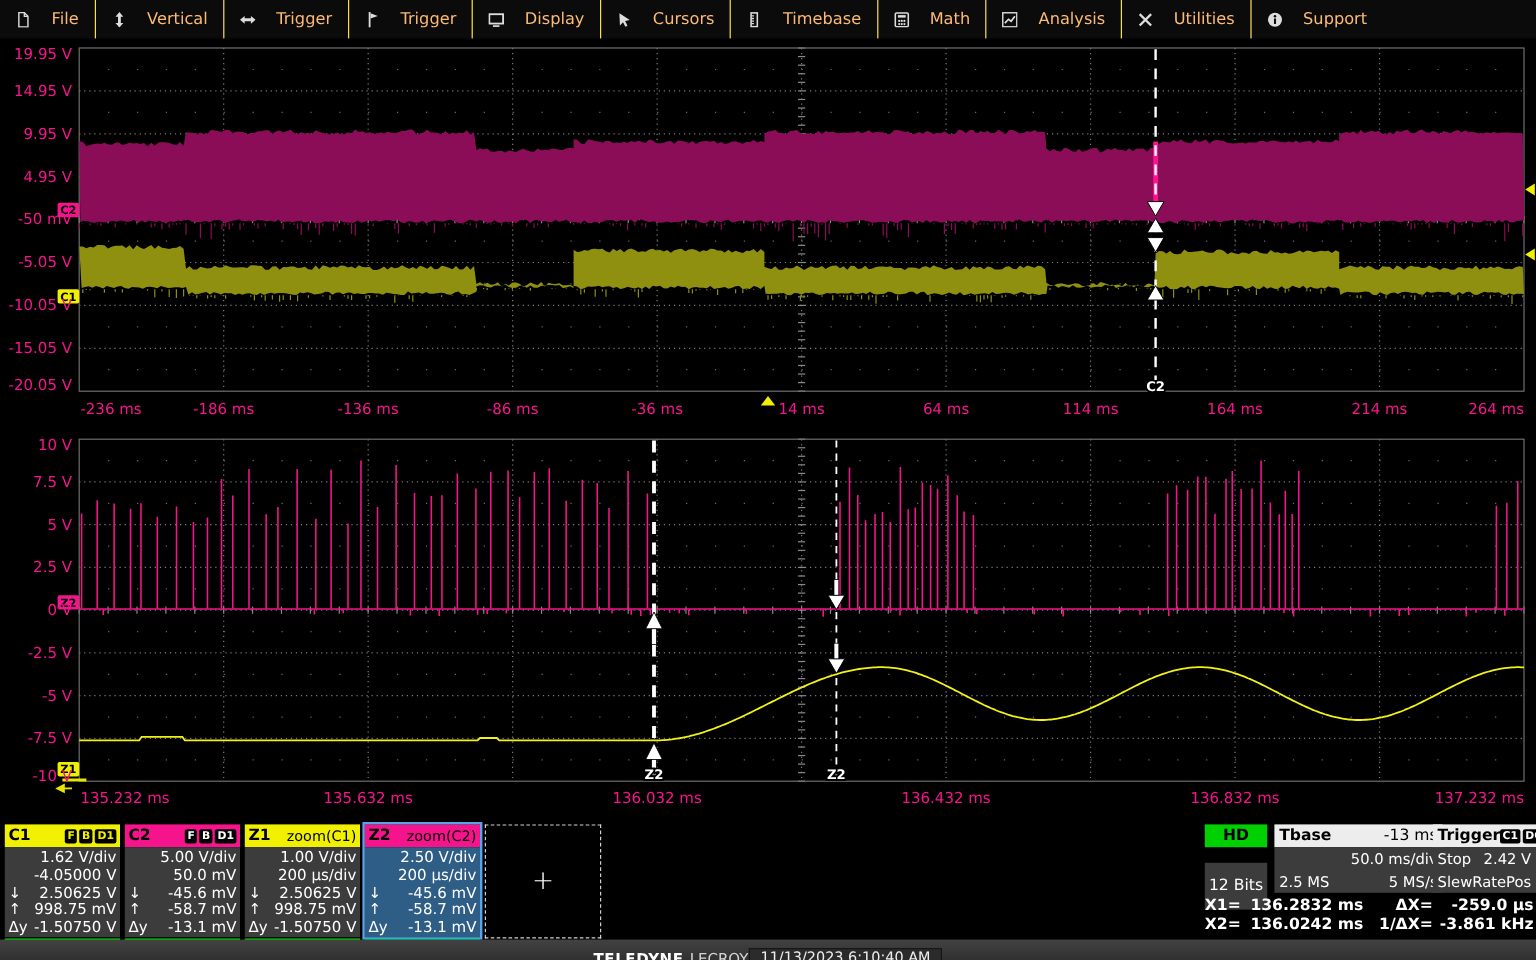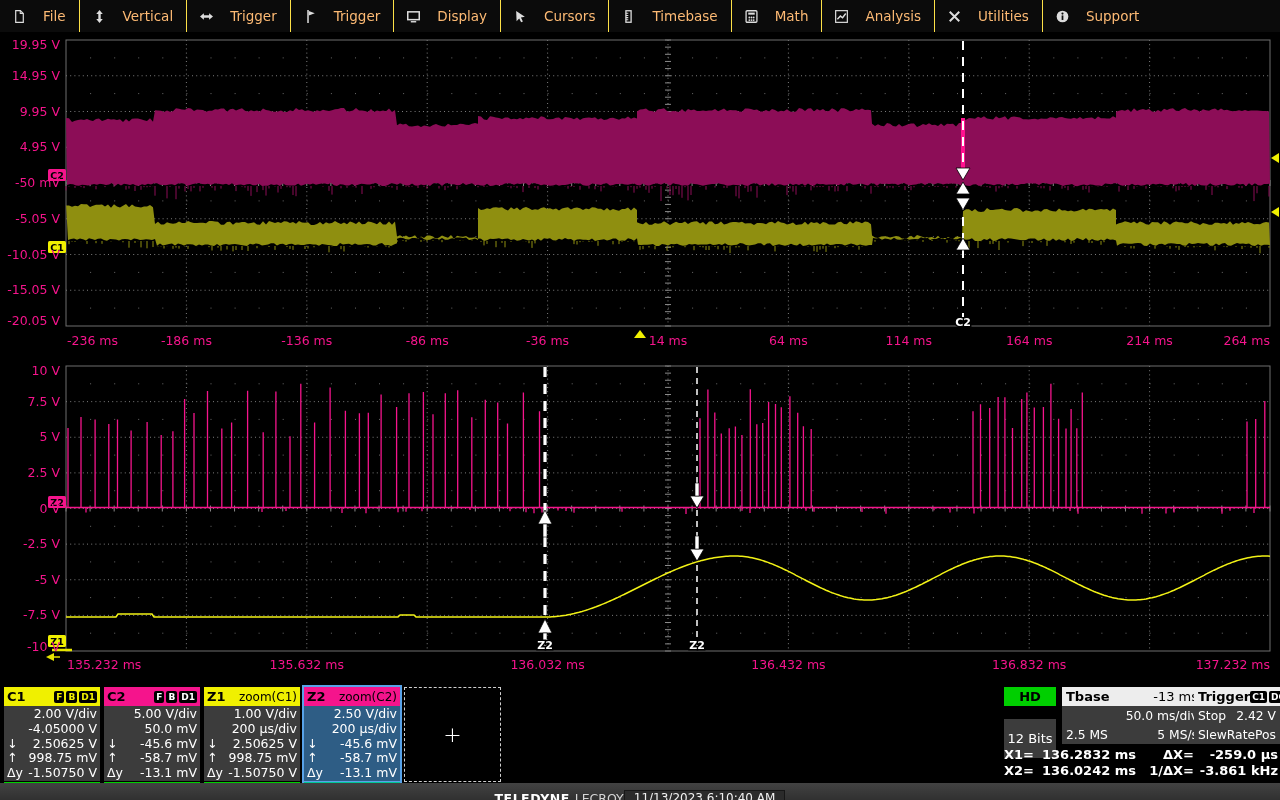--- a/index.html
+++ b/index.html
@@ -496,21 +496,21 @@
           <span class="id">C1</span>
           <span class="hdr-right">
             <span class="badge" style="color:#f0f000">F</span>
             <span class="badge" style="color:#f0f000">B</span>
             <span class="badge" style="color:#f0f000">D1</span>
           </span>
         </div>
         <div class="body">
           <div class="brow">
             <span class="g"></span>
-            <span class="v">2.00 V/div</span>
+            <span class="v">1.62 V/div</span>
           </div>
           <div class="brow">
             <span class="g"></span>
             <span class="v">-4.05000 V</span>
           </div>
           <div class="brow">
             <span class="g">↓</span>
             <span class="v">2.50625 V</span>
           </div>
           <div class="brow">

